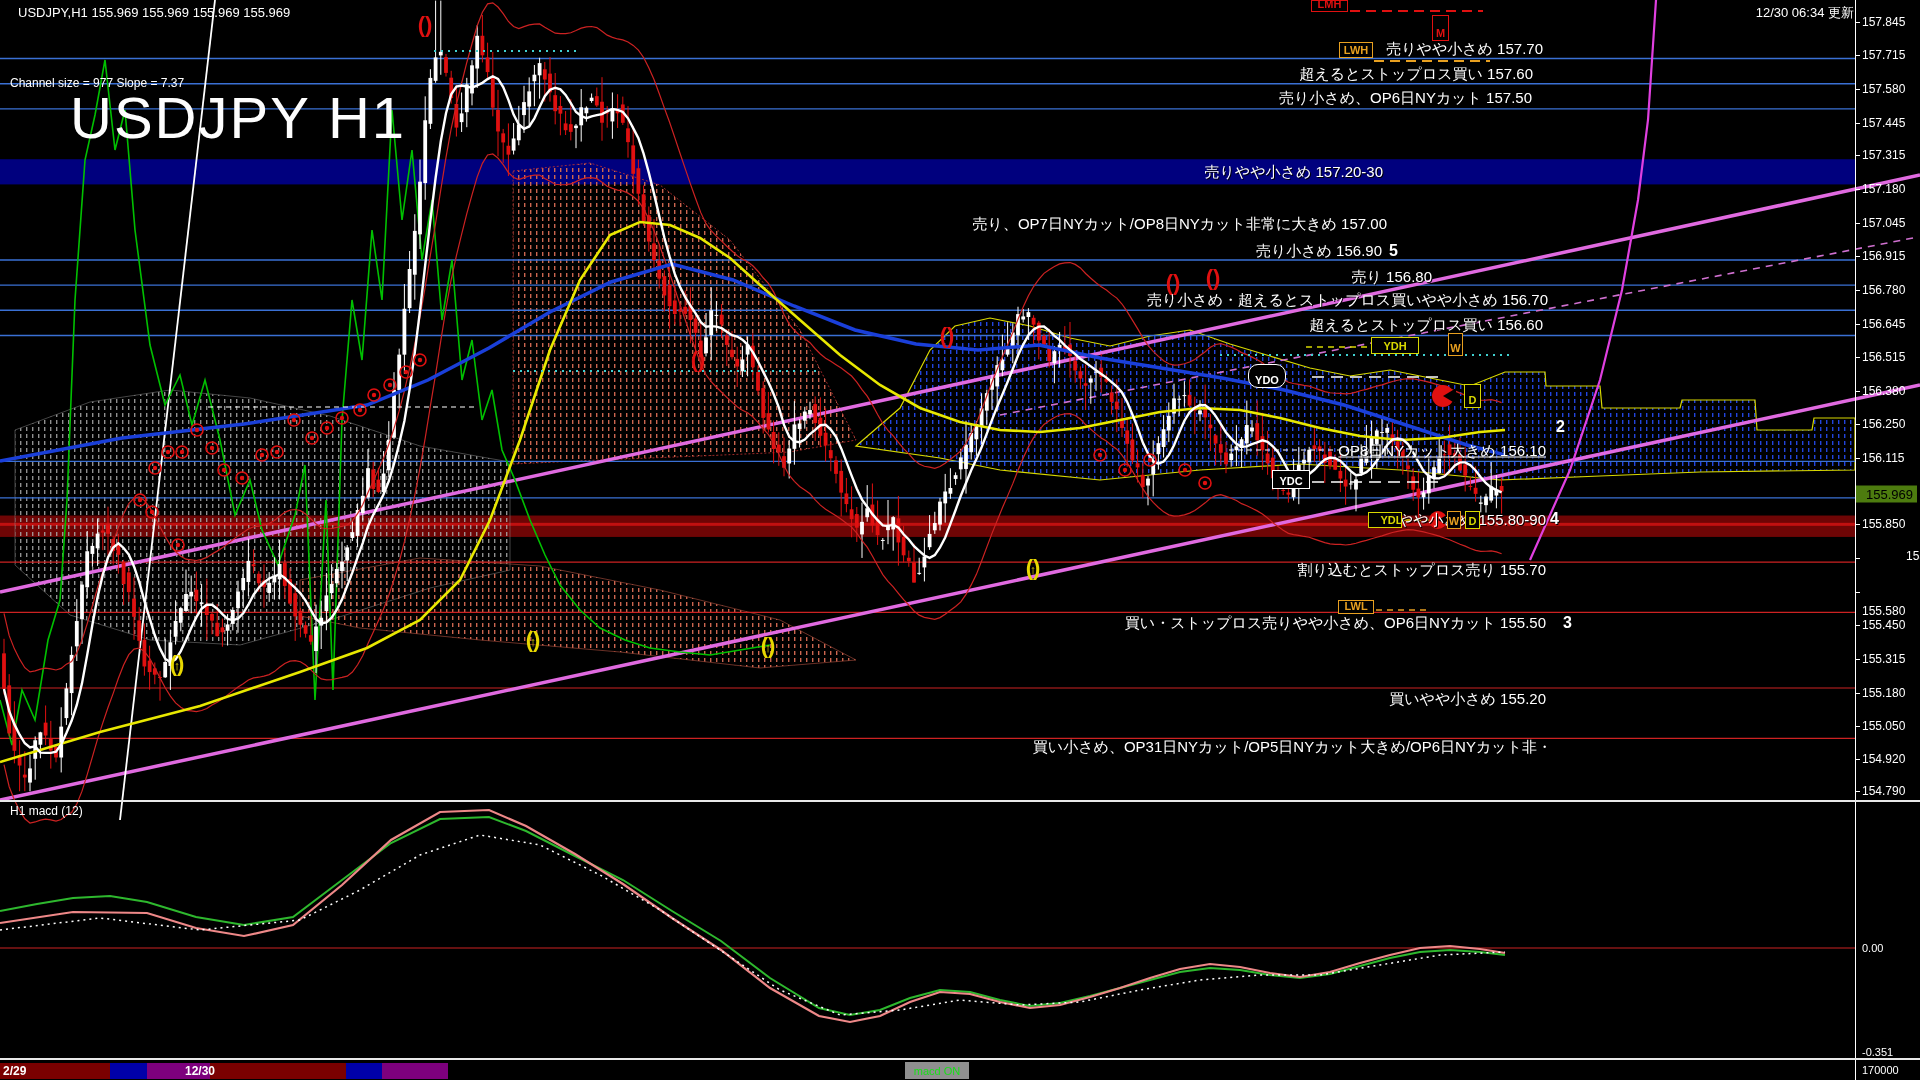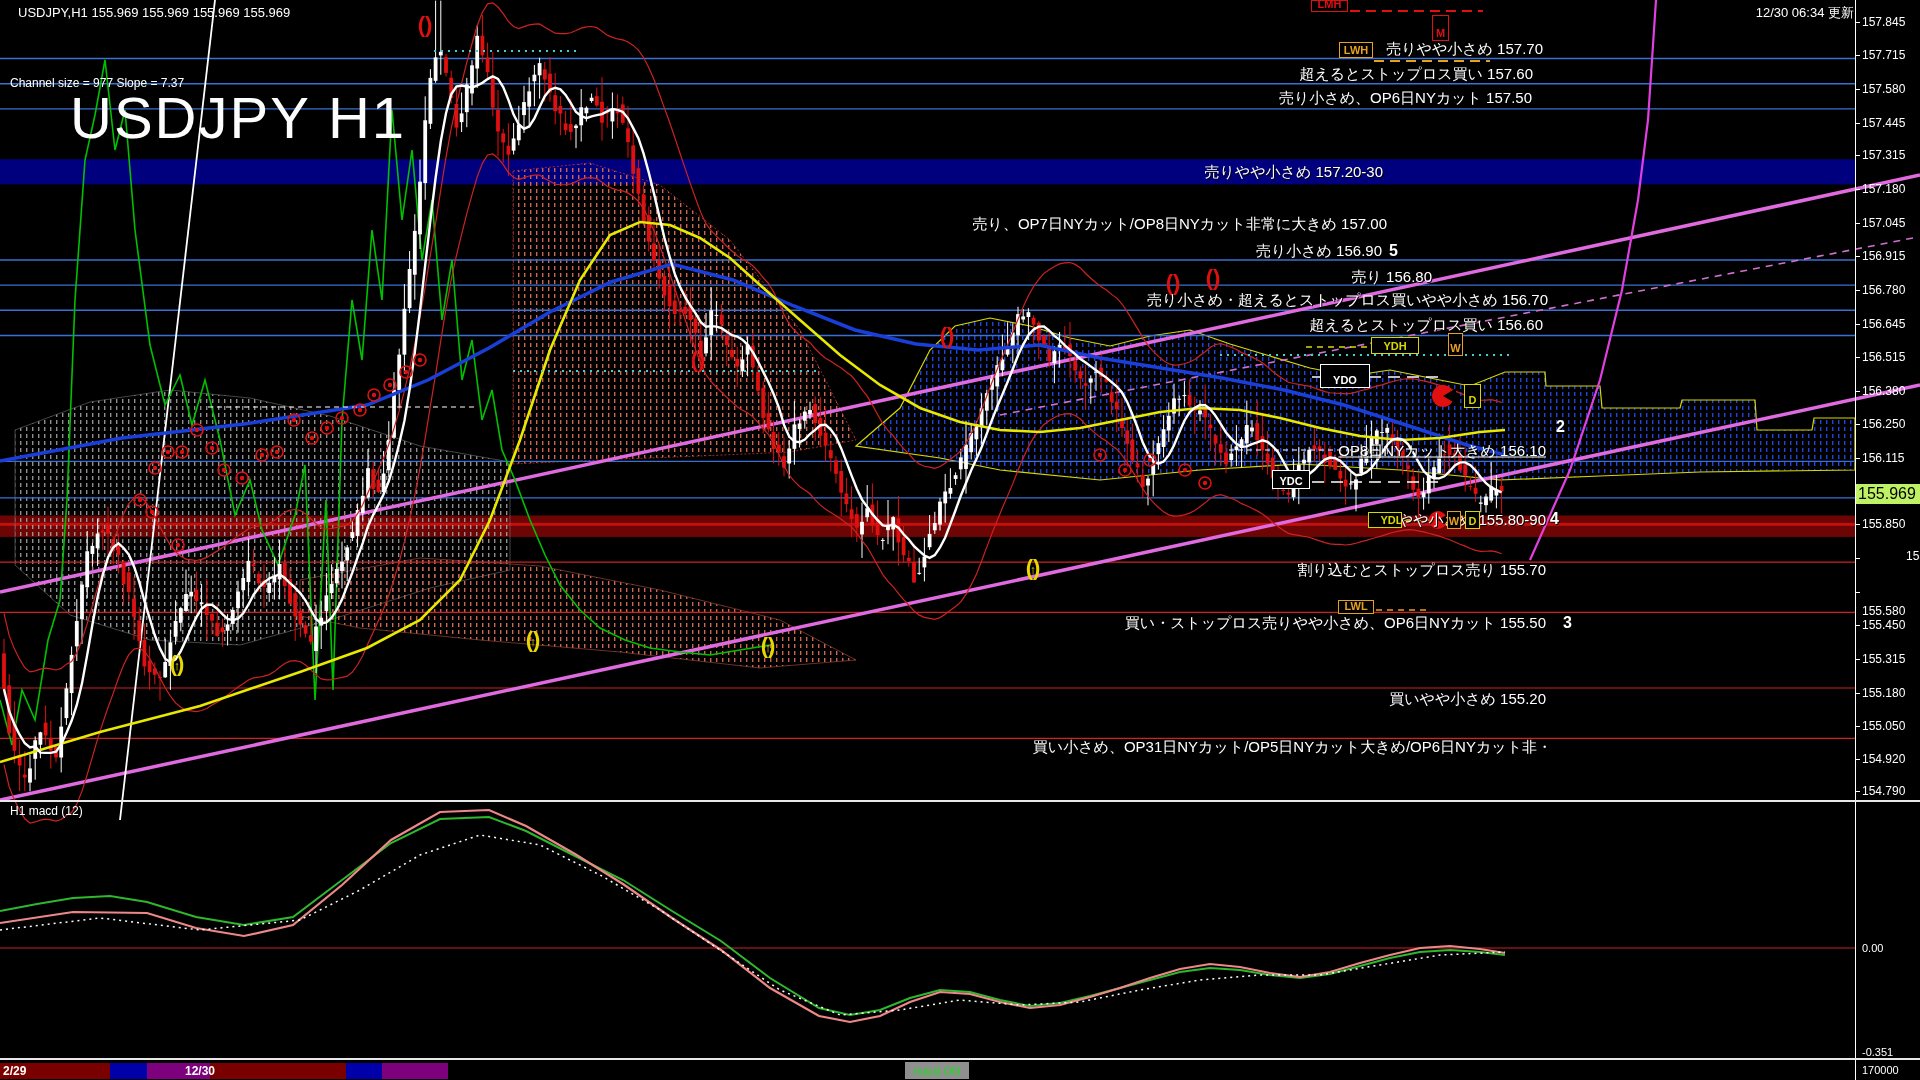--- a/index.html
+++ b/index.html
@@ -12,21 +12,21 @@
   #update-time{right:66px;top:4px;font-size:13px;}
   #channel-info{left:10px;top:76px;font-size:12px;}
   #watermark{left:70px;top:84px;font-size:58px;color:#fdfdfd;letter-spacing:2px;}
   #macd-label{left:10px;top:804px;font-size:12px;}
   .annot{position:absolute;font-size:15px;color:#fff;text-shadow:1px 1px 0 #000;white-space:nowrap;transform:translateY(-50%);}
   .lbox{position:absolute;border:1px solid;background:#000;font-size:11px;font-weight:bold;
         display:flex;align-items:flex-end;justify-content:center;line-height:1;padding-bottom:1px;box-sizing:border-box;}
   .seqnum{position:absolute;color:#fff;font-weight:bold;font-size:16px;transform:translateY(-50%);text-shadow:1px 1px 0 #000;}
   .axis-label{position:absolute;left:1862px;color:#fff;font-size:12px;transform:translateY(-50%);}
   .tick{position:absolute;left:1855px;width:5px;height:1px;background:#fff;}
-  .price-tag{position:absolute;left:1856px;background:#bef264;color:#000;font-size:16px;padding:1px 4px 1px 2px;transform:translateY(-50%);}
+  .price-tag{position:absolute;left:1856px;background:#4d7c0f;color:#000;font-size:13px;padding:1px 4px 1px 10px;transform:translateY(-50%);}
   .vaxis{position:absolute;left:1855px;top:0;width:1px;height:1080px;background:#fff;}
   .divider{position:absolute;left:0;width:1920px;height:2px;background:#e8e8e8;}
   .tl-block{position:absolute;height:16px;top:1063px;}
   .tl-label{position:absolute;top:1064px;font-size:12px;color:#fff;font-weight:bold;}
   .macd-btn{position:absolute;top:1062px;height:17px;background:#8f8f8f;color:#18e018;font-size:11px;
             display:flex;align-items:center;justify-content:center;pointer-events:auto;cursor:pointer;}
 </style>
 </head>
 <body>
 
@@ -782,21 +782,21 @@
         <div class="seqnum" style="left: 1556px; top: 427px;">2</div>
         <div class="seqnum" style="left: 1550px; top: 519px;">4</div>
         <div class="seqnum" style="left: 1563px; top: 623px;">3</div>
       </div>
     <div id="box-layer">
         <div class="lbox" style="left: 1311px; top: 0px; width: 37px; height: 12px; border-color: rgb(224, 16, 16); color: rgb(224, 16, 16);">LMH</div>
         <div class="lbox" style="left: 1432px; top: 15px; width: 17px; height: 26px; border-color: rgb(224, 16, 16); color: rgb(224, 16, 16);">M</div>
         <div class="lbox" style="left: 1339px; top: 42px; width: 34px; height: 16px; border-color: rgb(232, 160, 32); color: rgb(232, 160, 32);">LWH</div>
         <div class="lbox" style="left: 1371px; top: 337px; width: 48px; height: 17px; border-color: rgb(216, 216, 0); color: rgb(216, 216, 0);">YDH</div>
         <div class="lbox" style="left: 1448px; top: 333px; width: 15px; height: 23px; border-color: rgb(232, 160, 32); color: rgb(232, 160, 32);">W</div>
-        <div class="lbox" style="left: 1320px; top: 364px; width: 50px; height: 24px; border-color: rgb(255, 255, 255); color: rgb(255, 255, 255);">YDO</div>
+        <div class="lbox" style="left: 1248px; top: 364px; width: 38px; height: 24px; border-color: rgb(255, 255, 255); color: rgb(255, 255, 255); border-radius: 10px;">YDO</div>
         <div class="lbox" style="left: 1464px; top: 384px; width: 17px; height: 24px; border-color: rgb(216, 216, 0); color: rgb(216, 216, 0);">D</div>
         <div class="lbox" style="left: 1272px; top: 470px; width: 38px; height: 19px; border-color: rgb(255, 255, 255); color: rgb(255, 255, 255);">YDC</div>
         <div class="lbox" style="left: 1368px; top: 512px; width: 34px; height: 16px; border-color: rgb(216, 216, 0); color: rgb(216, 216, 0); padding-left: 13px;">YDL</div>
         <div class="lbox" style="left: 1447px; top: 511px; width: 14px; height: 18px; border-color: rgb(232, 160, 32); color: rgb(232, 160, 32);">W</div>
         <div class="lbox" style="left: 1465px; top: 511px; width: 15px; height: 18px; border-color: rgb(216, 216, 0); color: rgb(216, 216, 0);">D</div>
         <div class="lbox" style="left: 1338px; top: 600px; width: 36px; height: 14px; border-color: rgb(232, 160, 32); color: rgb(232, 160, 32);">LWL</div>
       </div>
     <div id="axis-layer">
         <div class="vaxis"></div>
         <div class="tick" style="top: 22px;"></div>

